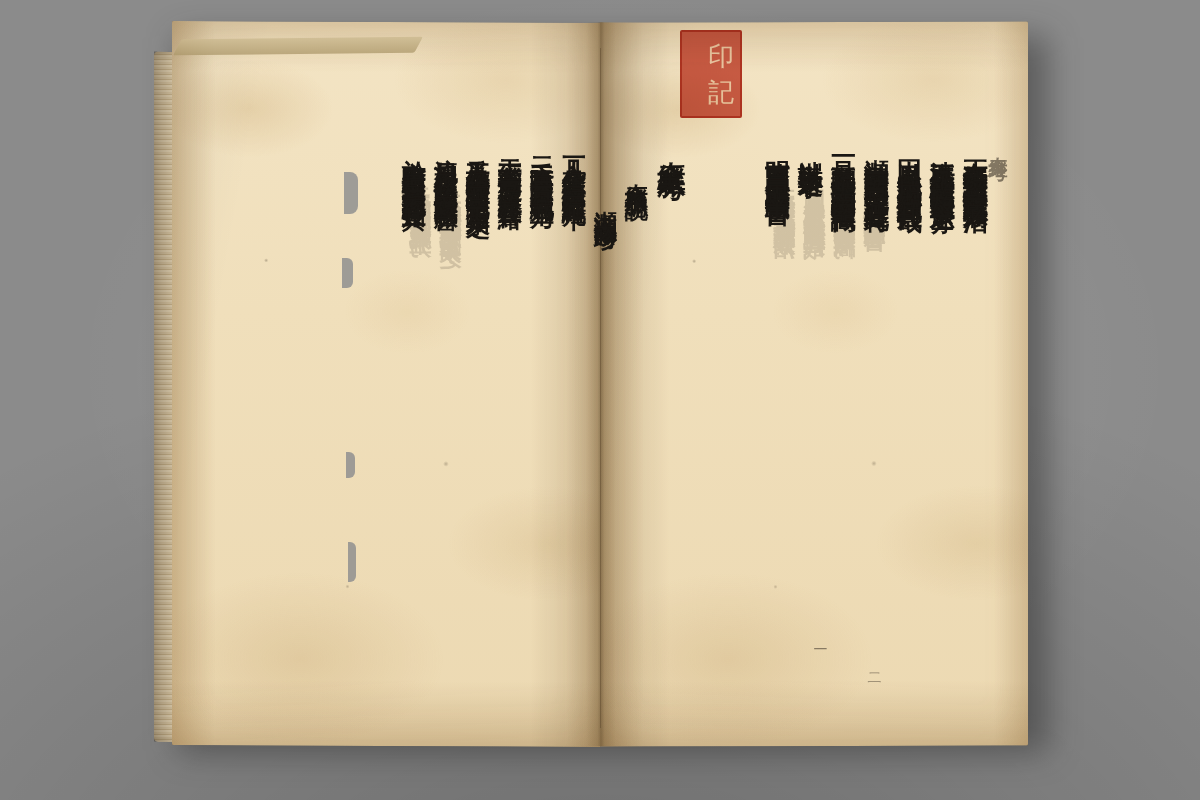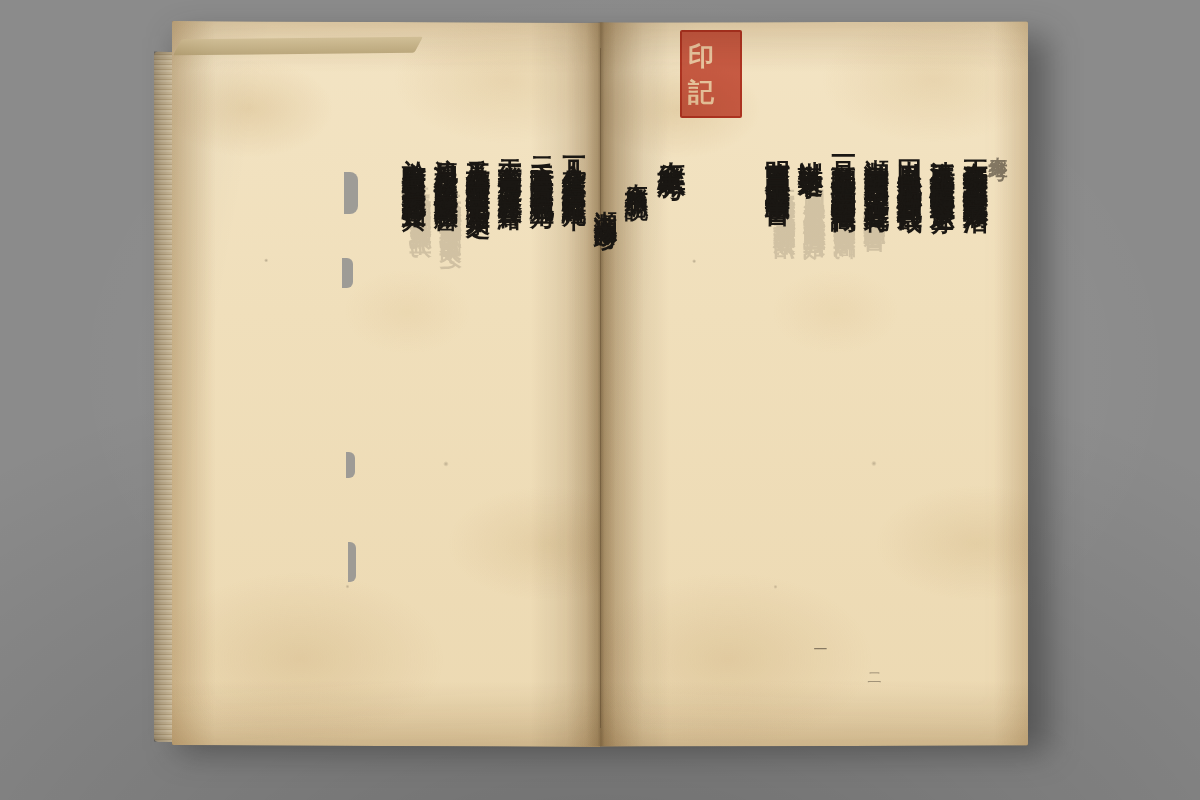--- a/index.html
+++ b/index.html
@@ -147,23 +147,23 @@
     border: 2px solid rgba(176,44,30,0.75);
     mix-blend-mode: multiply;
     border-radius: 2px;
   }
   #seal .seal-glyphs {
     position: absolute; inset: 6px;
     color: rgba(250,235,225,0.92);
     font-family: "DejaVu Serif", serif;
     font-size: 26px;
     line-height: 36px;
-    text-align: left;
+    text-align: right;
     letter-spacing: 0;
-    font-weight: 700;
+    font-weight: 400;
   }
 
   
   .col-wrap {
     position: absolute;
     top: 118px;
     height: 586px;
     display: flex;
     flex-direction: row-reverse; 
     align-items: flex-start;

